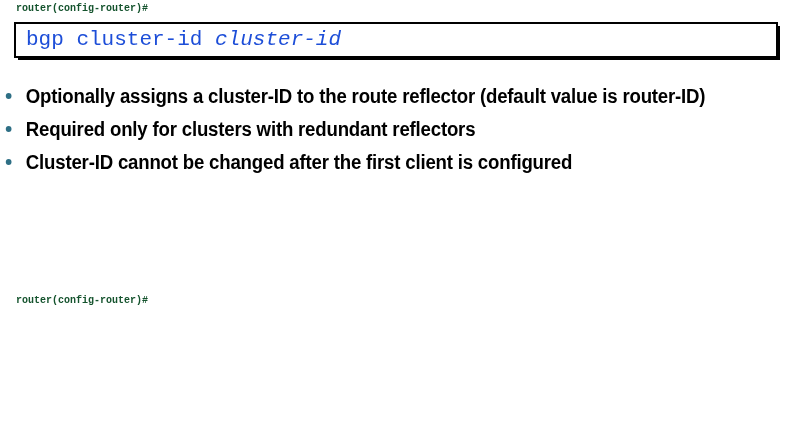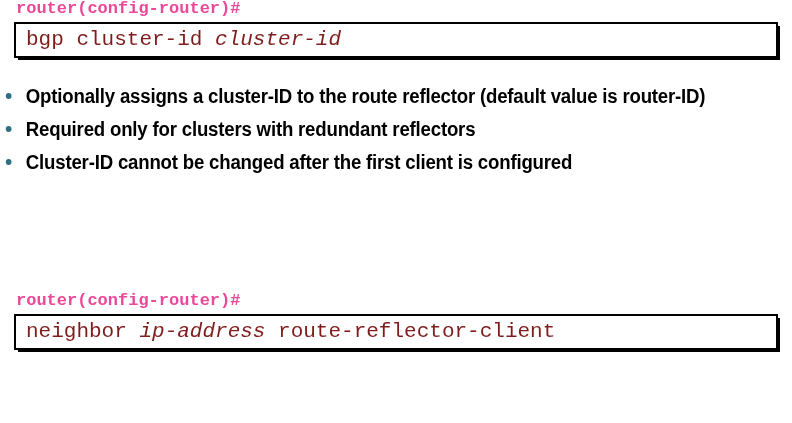--- a/index.html
+++ b/index.html
@@ -27,24 +27,24 @@
     position: absolute;
     left: 14px;
     width: 764px;
   }
   #cmd-group-1 { top: 0px; }
   #cmd-group-2 { top: 292px; }
 
   .prompt {
     font-family: "Liberation Mono", "DejaVu Sans Mono", monospace;
     font-weight: bold;
-    font-size: 17px;
+    font-size: 10px;
     line-height: 18px;
     letter-spacing: 0px;
-    color: #ec4899;
+    color: #14532d;
     white-space: pre;
     padding-left: 2px;
   }
 
   .cmd-box {
     margin-top: 4px;
     border: 2px solid #000000;
     background: #ffffff;
     box-shadow: 3px 3px 0 -1px #000000;
     height: 36px;
@@ -52,21 +52,21 @@
     align-items: center;
     box-sizing: border-box;
   }
 
   .cmd-text {
     font-family: "Liberation Mono", "DejaVu Sans Mono", monospace;
     font-size: 21px;
     line-height: 24px;
     white-space: pre;
     padding-left: 10px;
-    color: #7f1d1d;
+    color: #1d4ed8;
   }
   .cmd-text .arg {
     font-style: italic;
   }
 
   
   .bullet-list {
     position: absolute;
     left: 1px;
     width: 766px;
@@ -124,19 +124,16 @@
       <span>Required only for clusters with redundant reflectors</span>
     </li>
     <li class="bullet-item">
       <span class="bullet-dot"></span>
       <span>Cluster-ID cannot be changed after the first client is configured</span>
     </li>
   </ul>
 
   <div class="cmd-group" id="cmd-group-2">
     <div class="prompt">router(config-router)#</div>
-    <div class="cmd-box">
-      <div class="cmd-text"><span>neighbor </span><span class="arg">ip-address</span><span> route-reflector-client</span></div>
-    </div>
   </div>
 
 
 </div>
 
 </body></html>

